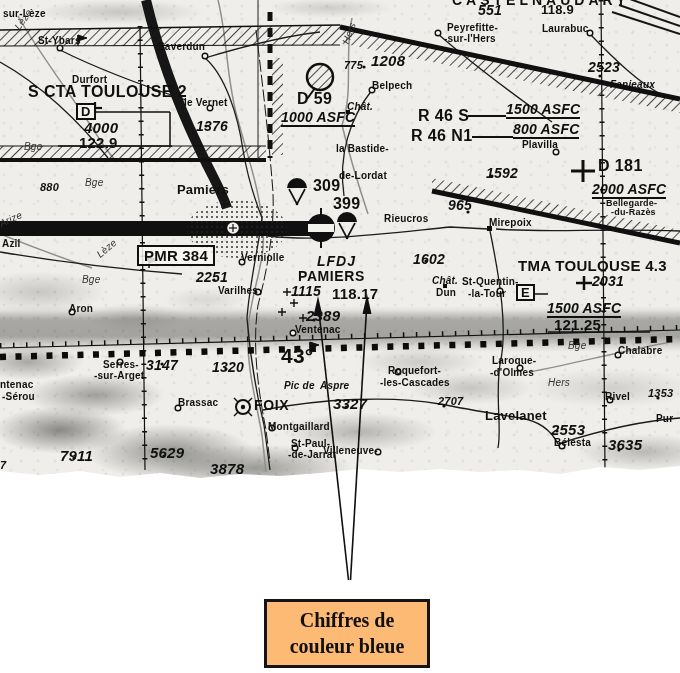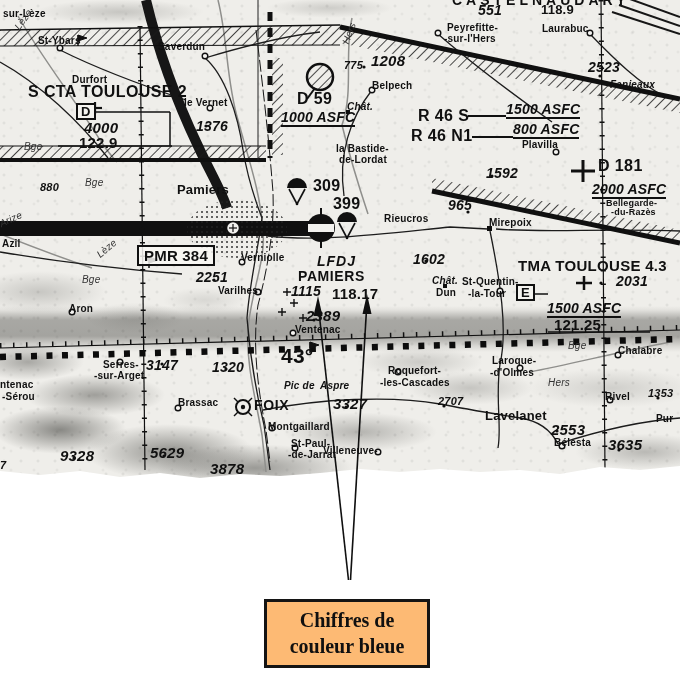--- a/index.html
+++ b/index.html
@@ -317,35 +317,35 @@
         <span class="lb e15" style="left: 371px; top: 53px;">1208</span>
         <span class="lb p" style="left: 372px; top: 81px;">Belpech</span>
         <span class="lb e14" style="left: 588px; top: 60px;">2523</span>
         <span class="lb p" style="left: 610px; top: 80px; font-style: italic;">Fanjeaux</span>
         <span class="lb z" style="left: 418px; top: 108px;">R 46 S</span>
         <span class="lb fi" style="left: 506px; top: 102px;">1500 ASFC</span>
         <span class="lb z" style="left: 411px; top: 128px;">R 46 N1</span>
         <span class="lb fi" style="left: 513px; top: 122px;">800 ASFC</span>
         <span class="lb p" style="left: 522px; top: 140px;">Plavilla</span>
         <span class="lb p" style="left: 336px; top: 144px;">la Bastide-</span>
-        <span class="lb p" style="left: 339px; top: 155px; text-align: right;">de-Lordat</span>
+        <span class="lb p" style="left: 339px; top: 171px; text-align: right;">de-Lordat</span>
         <span class="lb e14" style="left: 486px; top: 166px;">1592</span>
         <span class="lb z" style="left: 598px; top: 158px;">D 181</span>
         <span class="lb fi" style="left: 592px; top: 182px;">2000 ASFC</span>
         <span class="lb p s9" style="left: 606px; top: 199px;">Bellegarde-</span>
         <span class="lb p s9" style="left: 611px; top: 208px;">-du-Razès</span>
         <span class="lb e14" style="left: 448px; top: 198px;">965</span>
         <span class="lb p" style="left: 489px; top: 218px;">Mirepoix</span>
         <span class="lb e14" style="left: 413px; top: 252px;">1602</span>
         <span class="lb ei" style="left: 432px; top: 276px;">Chât.</span>
         <span class="lb p" style="left: 436px; top: 288px;">Dun</span>
         <span class="lb p" style="left: 462px; top: 277px;">St-Quentin-</span>
         <span class="lb p" style="left: 468px; top: 289px;">-la-Tour</span>
         <span class="lb z15" style="left: 518px; top: 258px;">TMA TOULOUSE 4.3</span>
-        <span class="lb e14" style="left: 616px; top: 274px;">2031</span>
+        <span class="lb e14" style="left: 592px; top: 274px;">2031</span>
         <span class="lb dbox" style="left: 516px; top: 284px;">E</span>
         <span class="lb fi" style="left: 547px; top: 301px;">1500 ASFC</span>
         <span class="lb f15" style="left: 554px; top: 317px;">121.25</span>
         <span class="lb e" style="left: 40px; top: 182px;">880</span>
         <span class="lb i" style="left: 85px; top: 178px;">Bge</span>
         <span class="lb i" style="left: 24px; top: 142px;">Bge</span>
         <span class="lb i" style="left: -2px; top: 220px; transform: rotate(-25deg);">Arize</span>
         <span class="lb p" style="left: 2px; top: 239px;">Azil</span>
         <span class="lb pb13" style="left: 177px; top: 183px;">Pamiers</span>
         <span class="lb p" style="left: 241px; top: 253px;">Verniolle</span>
@@ -388,21 +388,21 @@
         <span class="lb p" style="left: 490px; top: 368px;">-d'Olmes</span>
         <span class="lb i" style="left: 548px; top: 378px;">Hers</span>
         <span class="lb i" style="left: 568px; top: 341px;">Bge</span>
         <span class="lb p" style="left: 618px; top: 346px;">Chalabre</span>
         <span class="lb p" style="left: 605px; top: 392px;">Rivel</span>
         <span class="lb e" style="left: 648px; top: 388px;">1353</span>
         <span class="lb p" style="left: 656px; top: 414px;">Pur</span>
         <span class="lb p" style="left: 554px; top: 438px;">Bélesta</span>
         <span class="lb e15" style="left: 608px; top: 437px;">3635</span>
         <span class="lb p" style="left: 323px; top: 446px;">Villeneuve-</span>
-        <span class="lb e15" style="left: 60px; top: 448px;">9328</span>
+        <span class="lb e15" style="left: 60px; top: 448px;">7911</span>
         <span class="lb e15" style="left: 150px; top: 445px;">5629</span>
         <span class="lb e15" style="left: 210px; top: 461px;">3878</span>
         <span class="lb e" style="left: 0px; top: 460px;">7</span>
       </div>
   </div>
 
   <svg id="overlay" width="680" height="673" viewBox="0 0 680 673">
     <line x1="348.5" y1="580" x2="318" y2="303" stroke="#101010" stroke-width="1.6"></line>
     <line x1="350.5" y1="580" x2="367" y2="301" stroke="#101010" stroke-width="1.6"></line>
     <polygon points="313.5,316 318,296 322.5,316" fill="#101010"></polygon>

